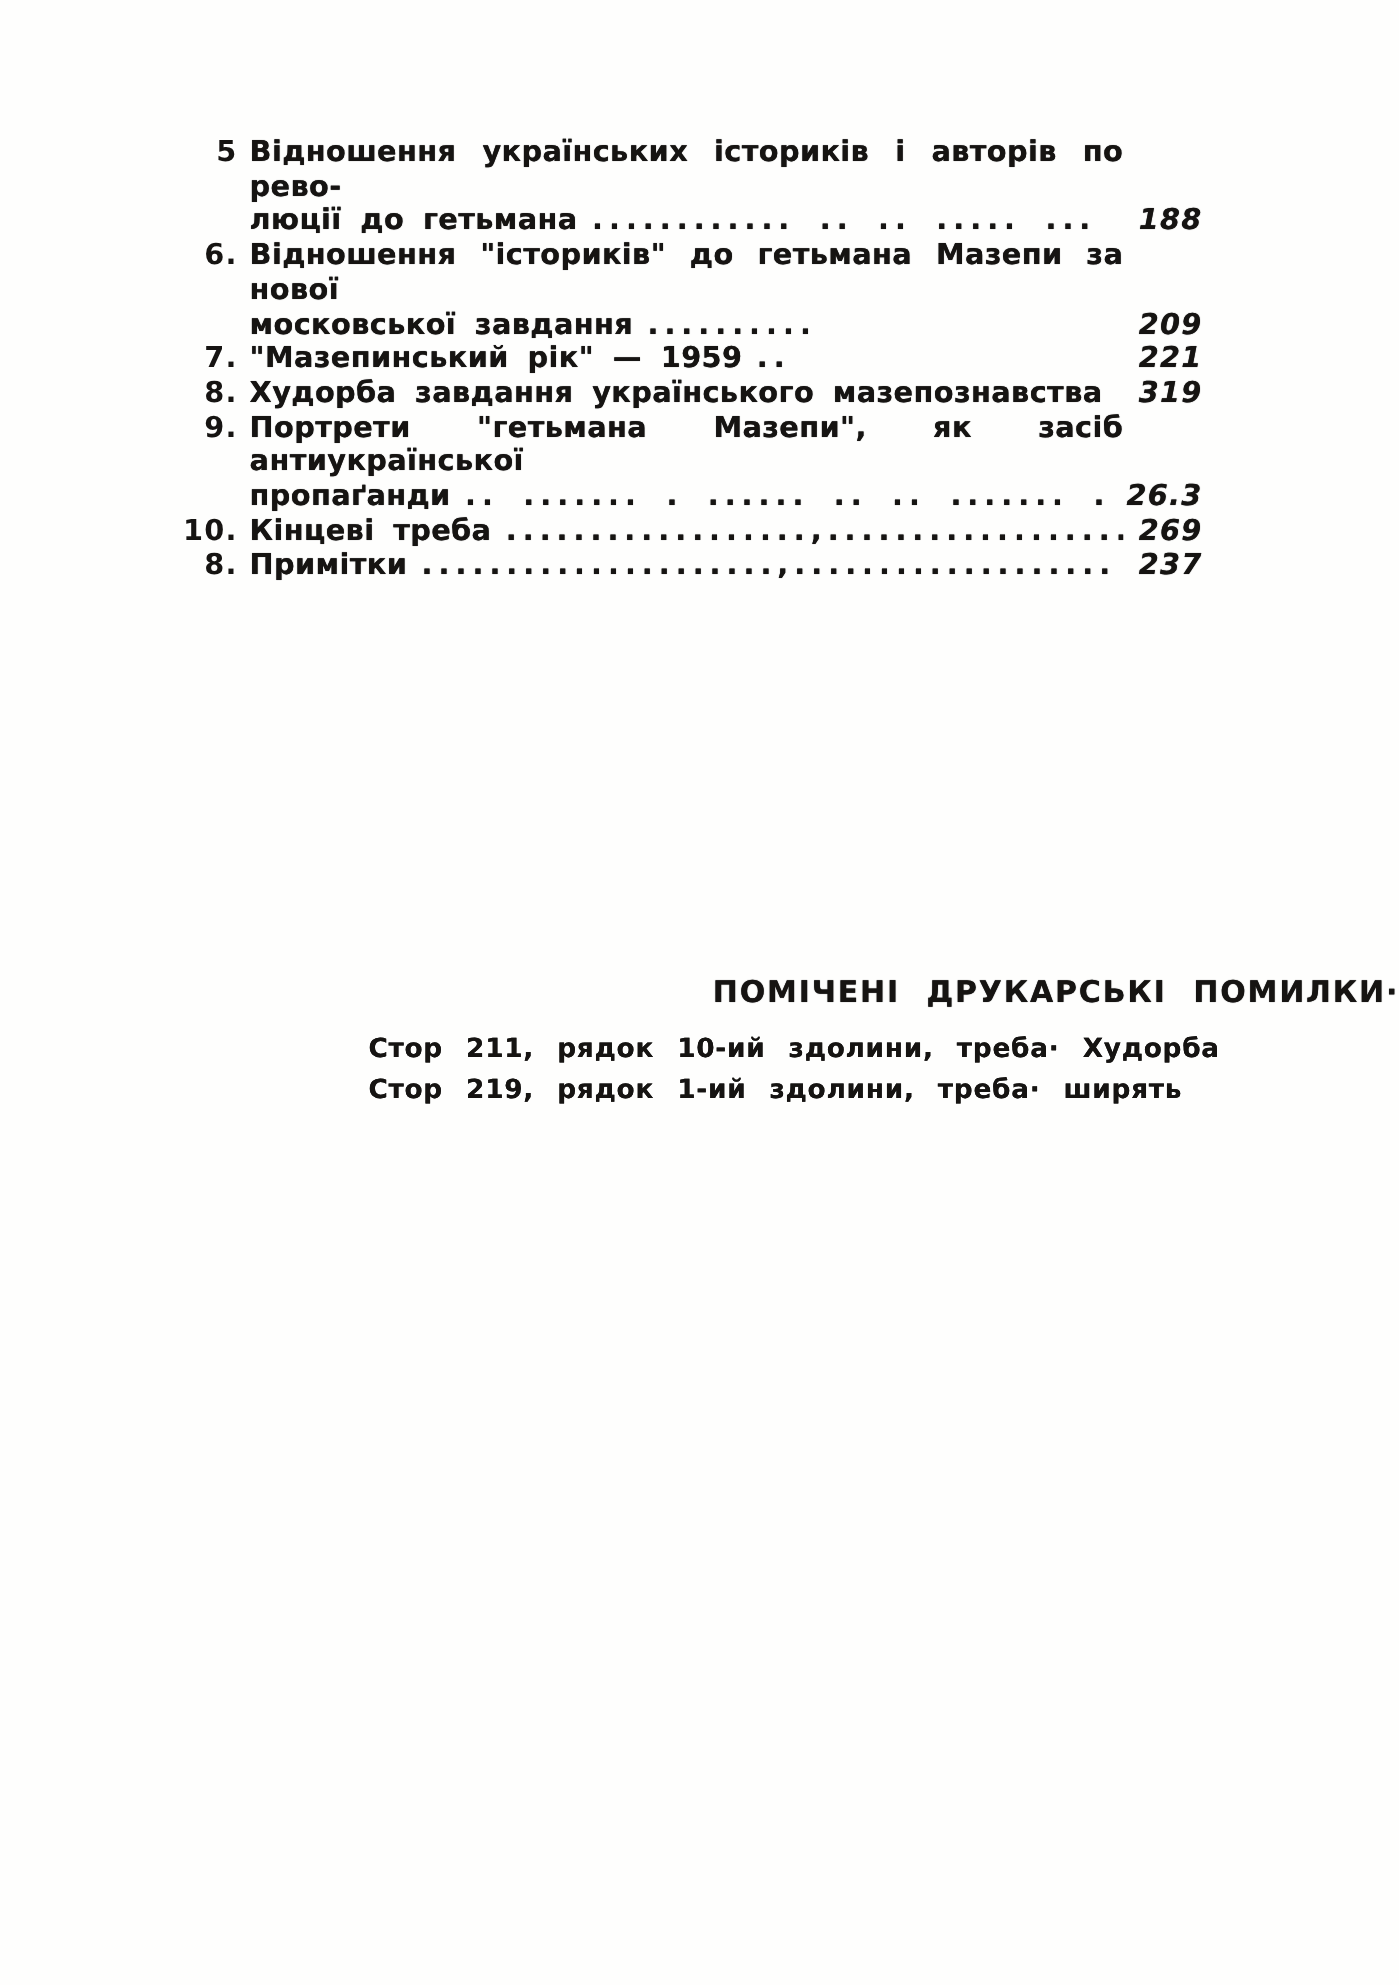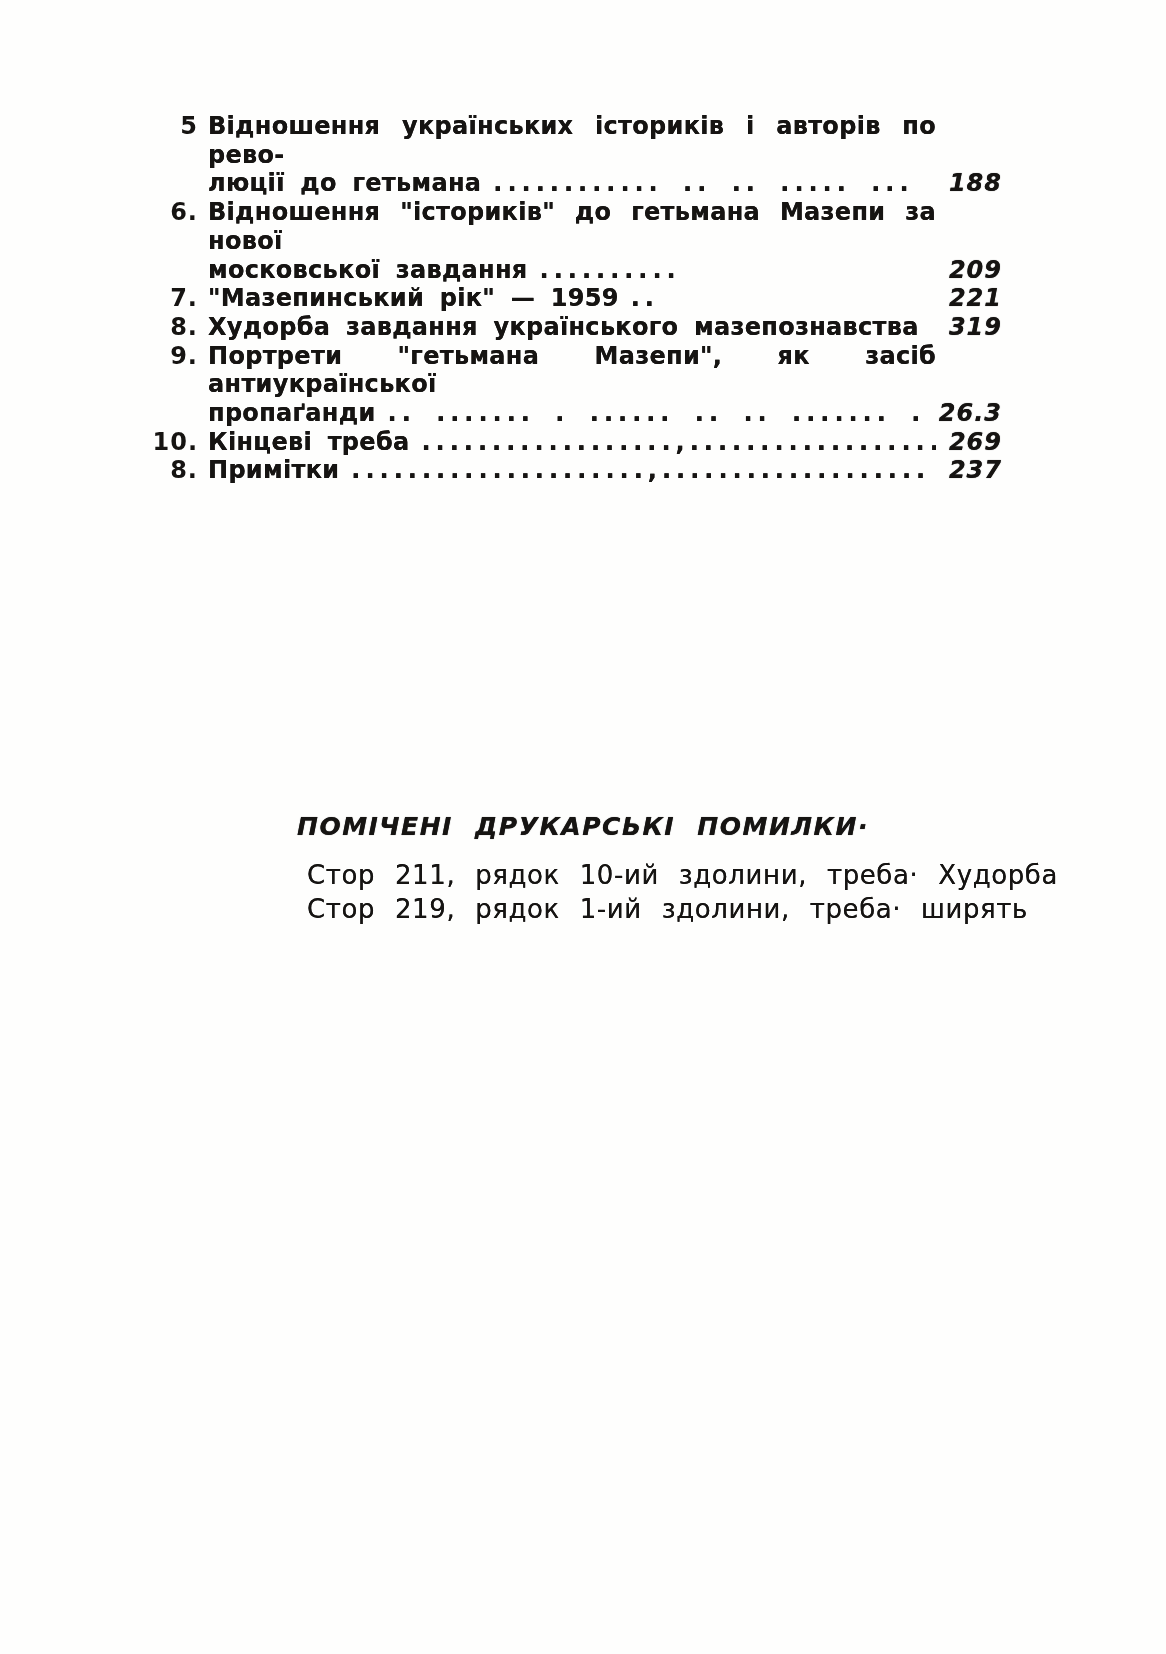--- a/index.html
+++ b/index.html
@@ -35,28 +35,27 @@
   }
   .leader{letter-spacing:5px;margin-left:12px;white-space:nowrap;}
   .page-num{
     flex:none;width:66px;text-align:right;letter-spacing:1px;
     text-shadow:0 0 0.7px #1a1a1a;
     font-style:italic;
   }
   
   .errata-title{
     position:absolute;top:812px;left:0;width:100%;
-    text-align:center;font-size:25px;font-weight:bold;
+    text-align:right;font-size:25px;font-weight:bold;
     letter-spacing:1.5px;word-spacing:12px;
     text-shadow:0 0 0.7px #1a1a1a;
-    font-style:italic;
   }
   .errata-lines{
     position:absolute;top:858px;left:307px;
-    font-size:26px;font-weight:normal;line-height:34px;
+    font-size:22px;font-weight:bold;line-height:34px;
     word-spacing:11px;letter-spacing:0.6px;
     text-shadow:0 0 0.5px #1a1a1a;
   }
 </style>
 </head>
 <body>
 
 <div class="page">
 
   <div class="toc">

